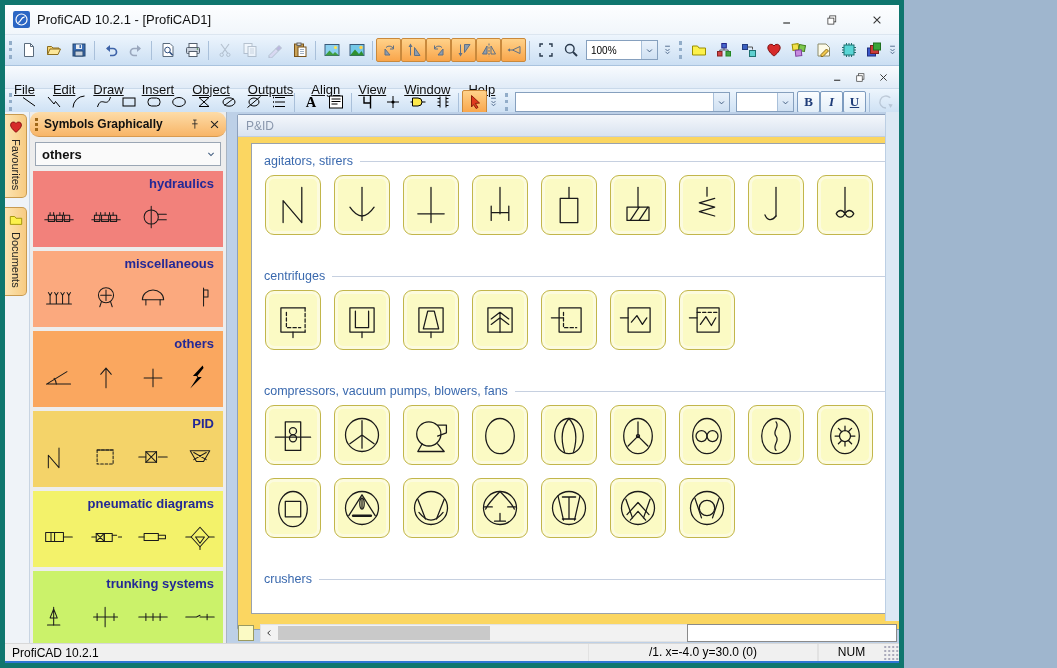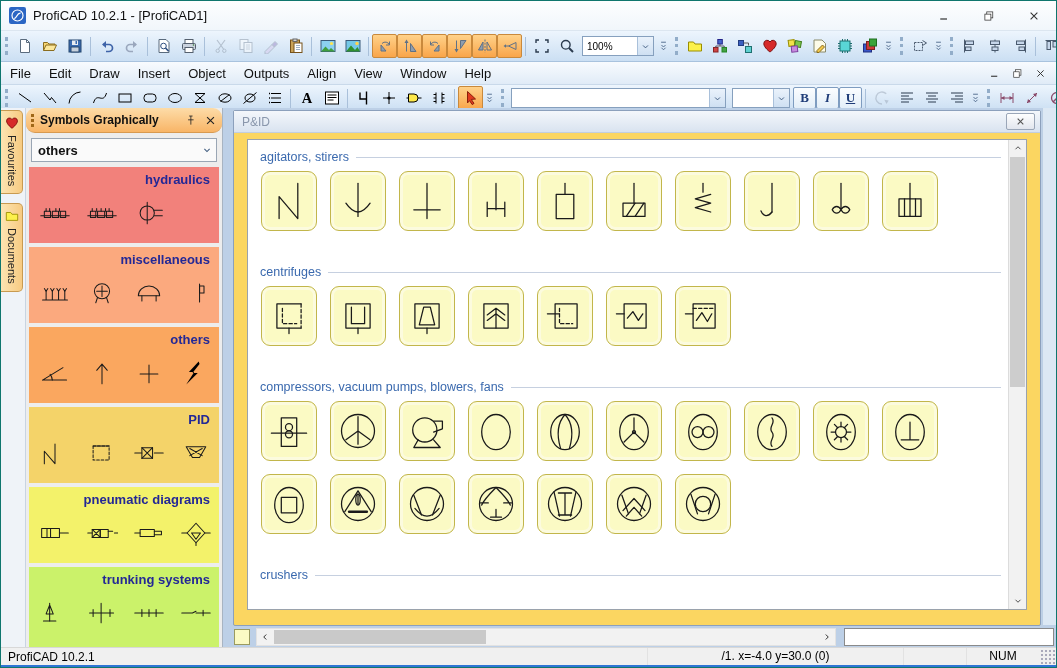--- a/index.html
+++ b/index.html
@@ -1,17 +1,17 @@
 <!DOCTYPE html>
 <html><head>
 <meta charset="utf-8">
 <style>
   html,body{margin:0;padding:0;background:#9FB6CE;}
-  .window{width:1057px;height:668px;position:relative;font-family:"Liberation Sans",sans-serif;
-    background:#22c55e;overflow:hidden;border:1px solid #0f766e;box-sizing:border-box;}
+  .window{width:904px;height:668px;position:relative;font-family:"Liberation Sans",sans-serif;
+    background:#22c55e;overflow:hidden;border:5px solid #0f766e;box-sizing:border-box;}
   .window::after{content:"";position:absolute;left:0;right:0;bottom:0;height:2px;background:#2E75D4;}
 
   
   .titlebar{height:29px;display:flex;align-items:center;background:linear-gradient(#FDFEFF,#F1F6FB);border-bottom:1px solid #DCE6F0;}
   .app-icon{width:17px;height:17px;margin:0 7px 0 8px;display:inline-flex;}
   .app-icon svg{width:17px;height:17px;}
   .title-text{font-size:13px;color:#101010;}
   .win-controls{margin-left:auto;display:flex;height:100%;}
   .win-btn{width:45px;height:100%;display:flex;align-items:center;justify-content:center;}
   .win-btn svg{width:12px;height:12px;}
@@ -34,21 +34,21 @@
   .tcombo-text{flex:1;padding:0 4px;white-space:nowrap;overflow:hidden;}
   .tcombo-arrow{width:15px;height:100%;display:flex;align-items:center;justify-content:center;background:linear-gradient(#EAF2FB,#CFE0F2);border-left:1px solid #A9C0DA;}
   .tcombo-arrow svg{width:11px;height:11px;}
   .tlabel{font-family:"Liberation Serif",serif;font-size:13px;font-weight:bold;color:#1F3C78;}
   .tbtn[data-name="italic-button"] .tlabel{font-style:italic;}
   .tbtn[data-name="underline-button"] .tlabel{text-decoration:underline;}
 
   
   .menubar{height:22px;display:flex;align-items:center;background:linear-gradient(#F8FBFE,#E0EBF7);border-bottom:1px solid #C9D9EA;font-size:13px;}
   #menu-items{display:flex;height:100%;}
-  .menu-item{padding:0 9px;height:100%;display:flex;align-items:center;color:#101010;}
+  .menu-item{padding:12px 9px;height:100%;display:flex;align-items:center;color:#101010;text-decoration:underline;}
   .mdi-controls{margin-left:auto;display:flex;padding-right:5px;gap:2px;}
   .mdi-btn{width:21px;height:16px;display:flex;align-items:center;justify-content:center;}
   .mdi-btn svg{width:11px;height:11px;}
 
   
   .main{position:absolute;left:0;top:107px;right:0;bottom:19px;background:#BDD0E7;display:flex;}
   .tabstrip{width:25px;background:#EFF3F8;padding-top:2px;box-sizing:border-box;display:flex;flex-direction:column;gap:9px;align-items:flex-start;border-right:1px solid #C8D4E2;flex:0 0 25px;}
   .side-tab{width:21px;border:1px solid #C89A50;border-left:none;border-radius:0 5px 5px 0;background:linear-gradient(90deg,#FCE4B2,#F7CB82);display:flex;flex-direction:column;align-items:center;padding:5px 0 7px;gap:5px;}
   .side-tab svg{width:14px;height:14px;}
   .vlabel{writing-mode:vertical-rl;font-size:11px;color:#222;}

